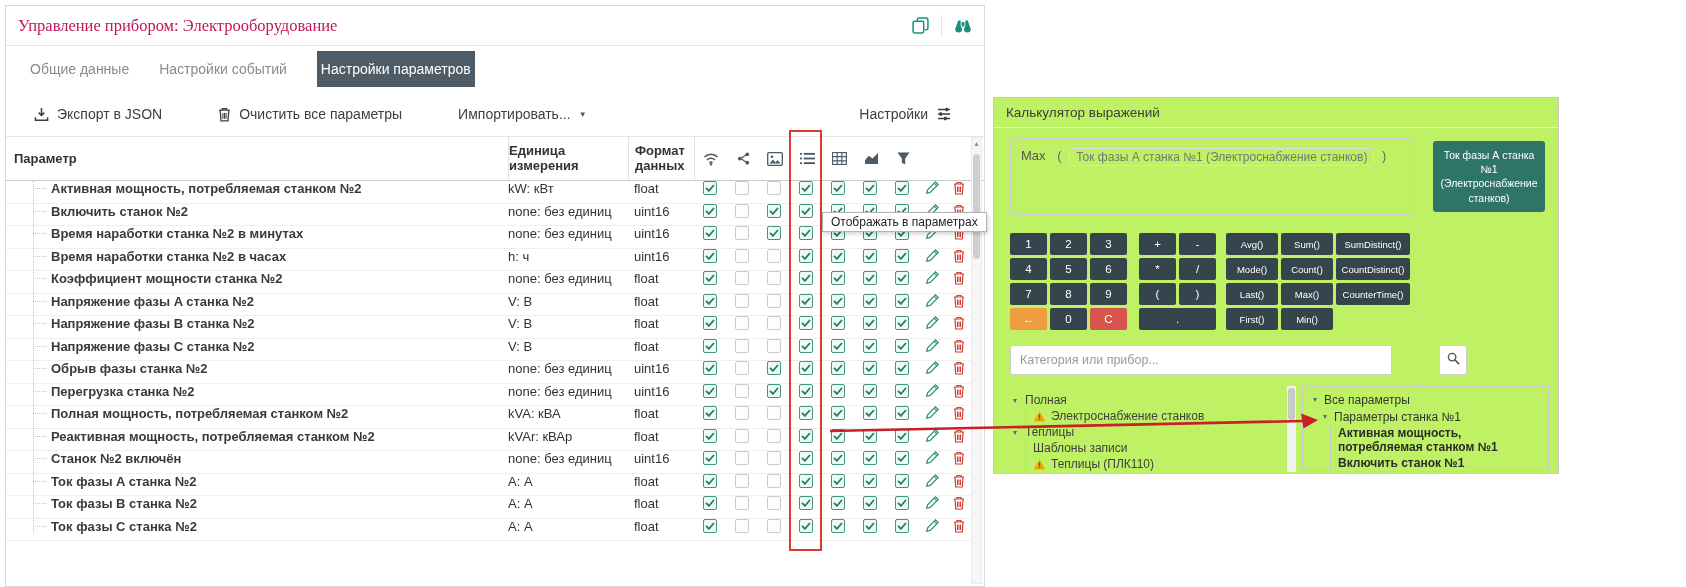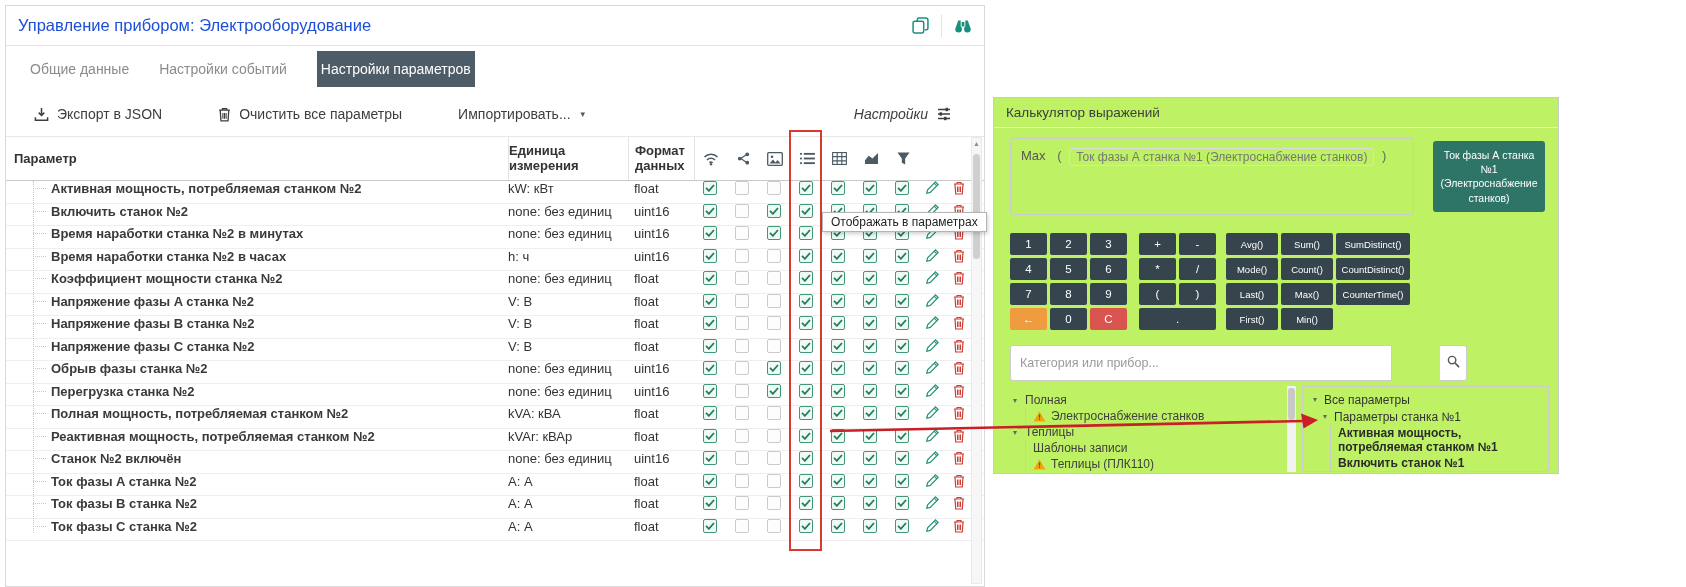--- a/index.html
+++ b/index.html
@@ -3,32 +3,32 @@
 <meta charset="utf-8">
 <style>
   *{margin:0;padding:0;box-sizing:border-box;}
   html,body{width:1686px;height:587px;}
   body{position:relative;background:#fff;font-family:"Liberation Sans",sans-serif;color:#333;overflow:hidden;}
   .stage{position:absolute;inset:0;}
 
   
   .left-panel{position:absolute;left:5px;top:5px;width:980px;height:582px;border:1px solid #d9d9d9;background:#fff;}
   .panel-title{height:40px;display:flex;align-items:center;padding:0 12px;border-bottom:1px solid #e5e5e5;}
-  .title{font-size:16.5px;font-weight:400;color:#1d4ed8;}
+  .title{font-size:16.5px;font-weight:400;color:#be185d;font-family:Liberation Serif, serif;}
   .title-actions{margin-left:auto;display:flex;align-items:center;color:#18917c;}
   .ticon{display:inline-flex;cursor:pointer;align-items:center;}
   .vsep{width:1px;height:22px;background:#e2e2e2;margin:0 12px;}
 
   .tabs{height:46px;display:flex;align-items:center;padding:0 24px;gap:30px;}
   .tab{font-size:14px;color:#8b8b8b;cursor:pointer;padding:10px 0;white-space:nowrap;}
   .tab.active{background:#4d5c66;color:#fff;padding:10px 4px;}
 
   .toolbar{height:45px;display:flex;align-items:center;padding:0 28px;gap:56px;border-bottom:1px solid #e8e8e8;font-size:14px;color:#3e3e3e;}
   .tool{display:inline-flex;align-items:center;gap:8px;cursor:pointer;white-space:nowrap;}
-  .tool.right{margin-left:auto;margin-right:4px;font-style:italic;}
+  .tool.right{margin-left:auto;margin-right:4px;}
   .tico{display:inline-flex;color:#3e3e3e;}
   .caret{font-size:9px;color:#555;margin-left:2px;}
 
   .thead{display:flex;align-items:center;height:44px;border-bottom:1px solid #c9c9c9;font-weight:700;font-size:13px;color:#333;}
   .cell{flex:0 0 auto;}
   .col-name{width:502px;padding-left:8px;}
   .col-unit{width:120px;padding-left:0;}
   .col-fmt{width:66px;padding-left:6px;}
   .col-ic{width:32px;display:flex;justify-content:center;align-items:center;}
   .col-act{width:27px;display:flex;justify-content:center;align-items:center;}
@@ -63,21 +63,21 @@
   .param-chip{position:absolute;left:439px;top:43px;width:112px;background:#2e7568;color:#fff;font-size:10.5px;line-height:1.35;text-align:center;padding:7px 5px;border-radius:3px;cursor:pointer;}
   .kp{position:absolute;display:grid;grid-auto-rows:22px;gap:3px;}
   .kp-digits{left:16px;top:135px;grid-template-columns:repeat(3,37px);}
   .kp-ops{left:145px;top:135px;grid-template-columns:repeat(2,37px);}
   .kp-funcs{left:232px;top:135px;grid-template-columns:52px 52px 74px;}
   .kbtn{background:#36454d;color:#fff;font-size:11.5px;display:flex;align-items:center;justify-content:center;border-radius:2px;cursor:pointer;overflow:hidden;white-space:nowrap;}
   .kbtn.fn{font-size:9.5px;}
   .kbtn.orange{background:#ef9b3f;}
   .kbtn.red{background:#d9534f;}
   .kbtn.dot{grid-column:1/3;}
-  .searchbar{position:absolute;left:16px;top:247px;display:flex;width:457px;height:36px;gap:48px;}
+  .searchbar{position:absolute;left:16px;top:247px;display:flex;width:457px;height:30px;gap:48px;}
   .sinput{flex:1;border:1px solid #ccc;border-radius:3px 0 0 3px;padding:0 9px;font-size:12.5px;color:#555;outline:none;font-family:inherit;min-width:0;}
   .sinput::placeholder{color:#9a9a9a;}
   .sbtn{width:27px;border:1px solid #ccc;border-left:none;background:#fff;border-radius:0 3px 3px 0;display:flex;align-items:center;justify-content:center;color:#555;cursor:pointer;}
   .dtree{position:absolute;left:16px;top:288px;width:272px;height:87px;overflow:hidden;font-size:12px;color:#404040;padding-top:6px;}
   .titem{display:flex;align-items:center;gap:5px;height:16px;cursor:pointer;white-space:nowrap;}
   .tkids{margin-left:15px;border-left:1px dotted #c3c3c3;padding-left:7px;}
   .tmark{font-size:8px;color:#666;width:10px;display:inline-block;text-align:center;flex:0 0 auto;}
   .wicon{display:inline-flex;flex:0 0 auto;}
   .tlabel{overflow:hidden;}
   .tree-scroll{position:absolute;left:293px;top:288px;width:9px;height:86px;background:#f2f2f2;cursor:pointer;}

